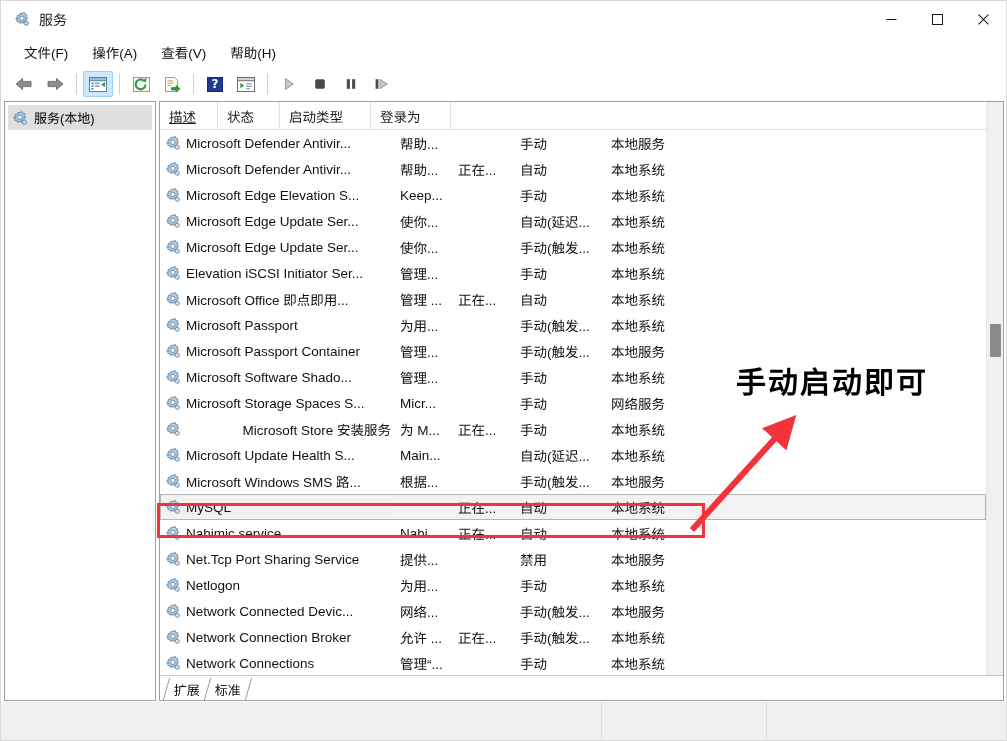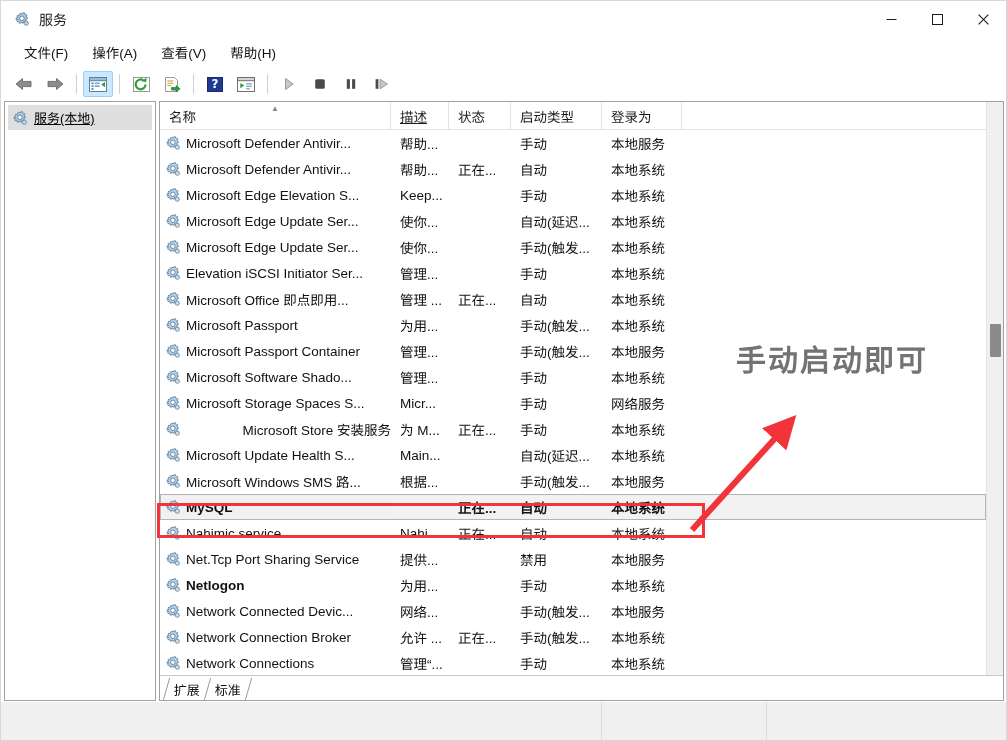--- a/index.html
+++ b/index.html
@@ -134,21 +134,20 @@
   }
   .tree-node {
     display: flex;
     align-items: center;
     gap: 6px;
     margin: 3px 3px 0 3px;
     padding: 3px 6px 3px 4px;
     background: #dfdfdf;
     cursor: default;
     font-size: 13px;
-    text-decoration: underline;
   }
 
   .right-pane {
     flex: 1 1 auto;
     border: 1px solid #a0a0a0;
     background: #ffffff;
     box-sizing: border-box;
     display: flex;
     flex-direction: column;
     min-width: 0;
@@ -231,21 +230,21 @@
     gap: 5px;
   }
   .row.selected .cell.name {
     background: #f0f0f0;
   }
   .row.selected {
     outline: 1px solid #b4b4b4;
     outline-offset: -1px;
     background: #f2f2f2;
   }
-  .row.selected .cell { background: #f2f2f2; font-weight: bold; }
+  .row.selected .cell { background: #f2f2f2; }
 
   
   .gear {
     width: 16px; height: 16px;
     flex: 0 0 16px;
     display: block;
   }
 
   
   .vscroll {
@@ -488,24 +487,20 @@
         <span>服务(本地)</span>
       </div>
     </div>
 
     <div class="right-pane">
 
       <div class="lv-wrap">
         <div class="lv-main">
 
           <div class="lv-header">
-            <div class="hcell c-name">
-              <span>名称</span>
-              <span class="sortmark">▲</span>
-            </div>
             <div class="hcell c-desc">描述</div>
             <div class="hcell c-state">状态</div>
             <div class="hcell c-start">启动类型</div>
             <div class="hcell c-logon">登录为</div>
             <div class="hcell c-rest"></div>
           </div>
 
           <div class="lv-body" id="rows-container">
               <div class="row">
                 <div class="cell name" style="flex: 0 0 231px;">
@@ -824,21 +819,21 @@
                   </span>
                   <span>Net.Tcp Port Sharing Service</span>
                 </div>
                 <div class="cell" style="flex: 0 0 58px;">提供...</div>
                 <div class="cell" style="flex: 0 0 62px;"></div>
                 <div class="cell" style="flex: 0 0 91px;">禁用</div>
                 <div class="cell" style="flex: 0 0 80px;">本地服务</div>
                 <div class="cell" style="flex: 1 1 auto;"></div>
               </div>
               <div class="row">
-                <div class="cell name" style="flex: 0 0 231px; font-weight: bold;">
+                <div class="cell name" style="flex: 0 0 231px;">
                   <span>
 <svg class="gear" viewBox="0 0 16 16">
   <g fill="none">
     <path d="M8 2.2l1 .25.55-.95 1.2.5-.18 1.07.85.72 1.02-.4.55 1.18-.85.68.18 1.08 1.02.3-.2 1.28-1.07.06-.47 1 .67.84-.9.93-.97-.48-.92.57.05 1.08-1.26.3-.5-.95-1.07.03-.4 1-1.22-.38.1-1.08-.9-.6-.95.5-.7-1.1.82-.7-.25-1.05L2 8.3l.1-1.28 1.07-.1.42-1-.7-.82.87-.96 1 .45.9-.6-.1-1.08 1.25-.33L8 2.2z" fill="#b9d3e6" stroke="#5b7f9e" stroke-width="0.9" stroke-linejoin="round"></path>
     <circle cx="7.9" cy="7.3" r="2.25" fill="#ffffff" stroke="#5b7f9e" stroke-width="0.9"></circle>
     <circle cx="12.3" cy="12.2" r="2.1" fill="#cfe0ee" stroke="#5b7f9e" stroke-width="0.8"></circle>
   </g>
 </svg>
                   </span>
                   <span>Netlogon</span>
@@ -930,21 +925,21 @@
   <div class="statusbar">
     <div class="status-seg" style="flex:0 0 600px;border-left:none;"></div>
     <div class="status-seg" style="flex:0 0 165px;"></div>
     <div class="status-seg" style="flex:1 1 auto;"></div>
   </div>
 
 </div>
 
 <div id="annotation-layer">
 
-  <div class="anno-text" id="anno-note" style="left: 736px; top: 336px; color: #737373;">手动启动即可</div>
+  <div class="anno-text" id="anno-note" style="left: 736px; top: 358px; color: #000000;">手动启动即可</div>
 
   <svg width="1007" height="741" style="position:absolute;left:0;top:0;">
     <defs>
       <marker id="arrowhead" markerWidth="5.5" markerHeight="5.5" refX="1.2" refY="2.75" orient="auto">
         <polygon points="0,0 5.5,2.75 0,5.5" fill="#f3333a"></polygon>
       </marker>
     </defs>
     <line x1="692" y1="530" x2="779" y2="434" stroke="#f3333a" stroke-width="6" marker-end="url(#arrowhead)"></line>
   </svg>
 

